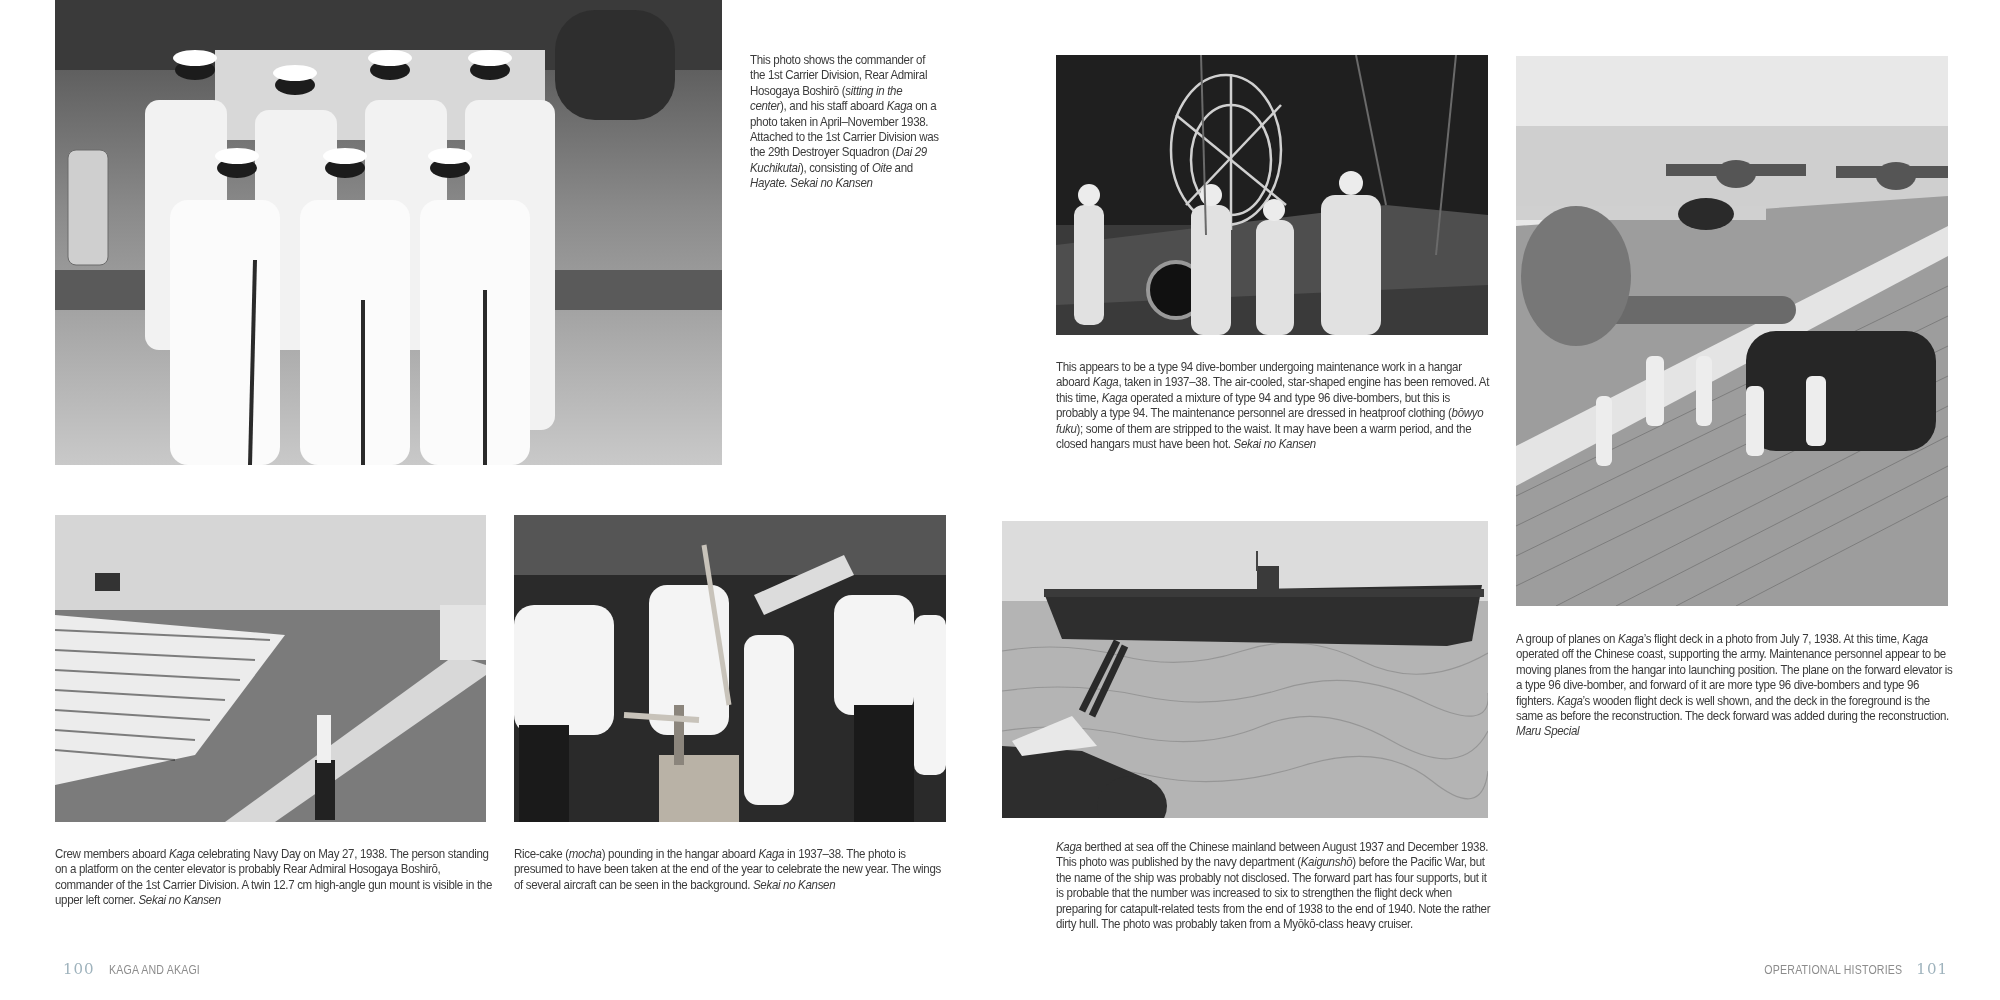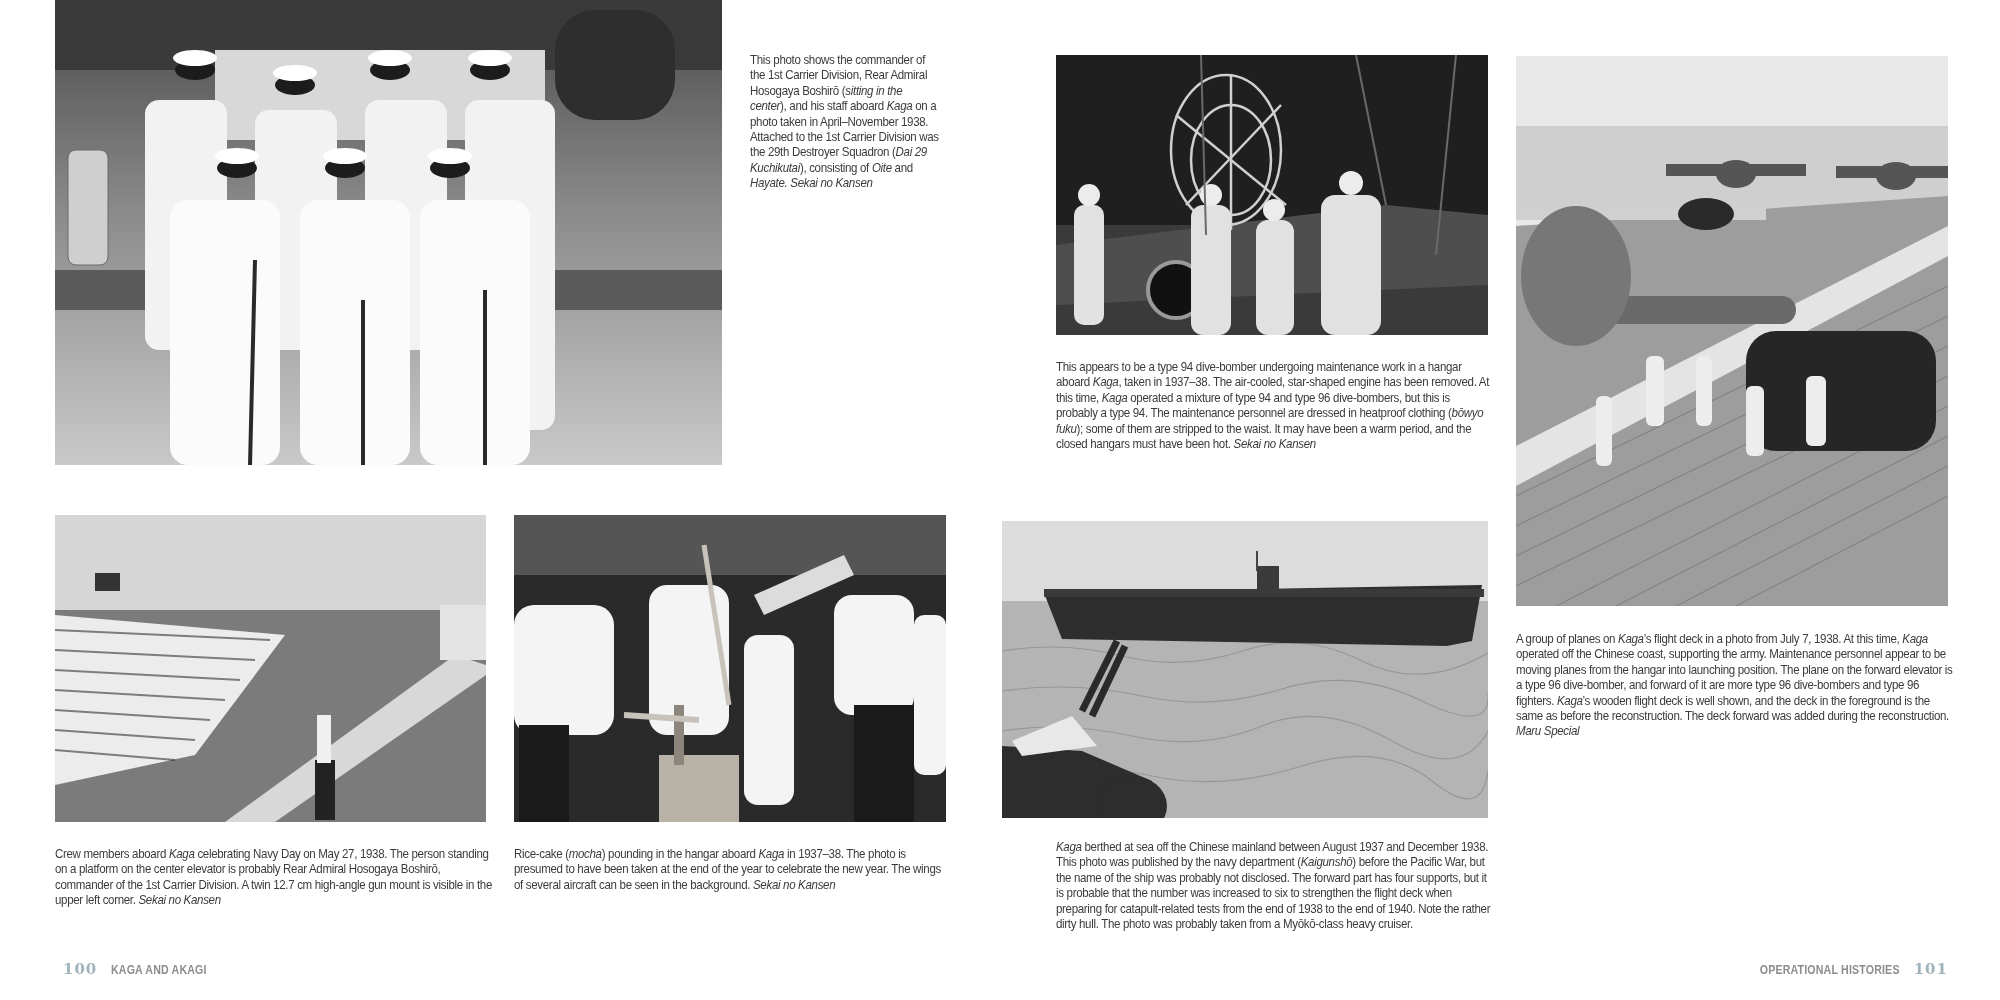--- a/index.html
+++ b/index.html
@@ -17,21 +17,21 @@
     font-size:12.4px;
     line-height:15.4px;
     color:#3b3b3b;
     letter-spacing:-0.35px;
     transform: scaleX(0.93);
     transform-origin: left top;
   }
   .caption i { font-style:italic; }
   .folio {
     position:absolute; top:960px;
-    font-size:13px; letter-spacing:0.3px;font-weight:bold;
+    font-size:13px; letter-spacing:0.3px;
   }
   .folio .num {
     font-family: "DejaVu Serif", serif;
     color:#9fb3bd; font-size:15px; letter-spacing:1px;
   }
   .folio .run {
     font-family: "Liberation Sans", sans-serif;
     color:#8c8c8c; font-size:12.5px; letter-spacing:0.2px;
     transform: scaleX(0.85); display:inline-block;
   }

